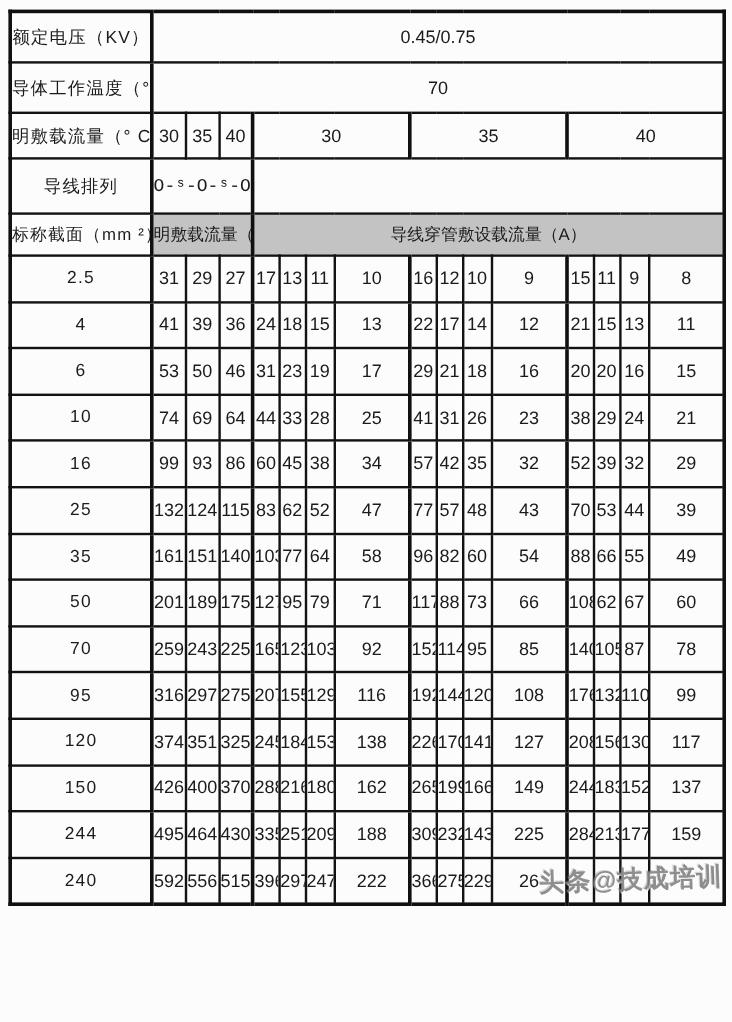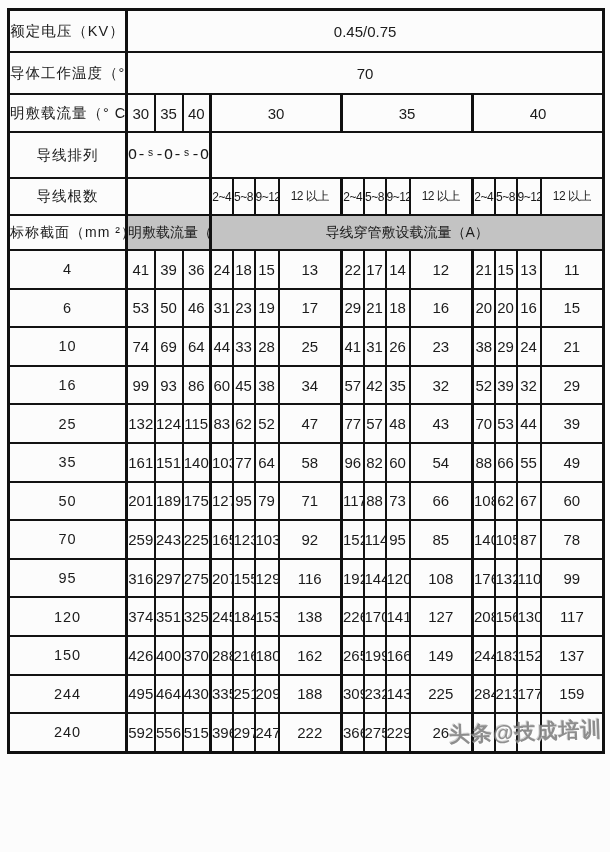--- a/index.html
+++ b/index.html
@@ -88,45 +88,47 @@
       <td class="thickL" colspan="4">35</td>
       <td class="thickL" colspan="4">40</td>
     </tr>
 
     <tr class="r-arr">
       <td class="label">导线排列</td>
       <td class="thickL" colspan="3">O-ˢ-O-ˢ-O</td>
       <td class="thickL" colspan="12"></td>
     </tr>
 
-    <tr class="r-cnt">
-      <td class="label">导线根数</td>
-      <td class="thickL" colspan="3"></td>
-      <td class="small thickL">2~4</td>
-      <td class="small">5~8</td>
-      <td class="small">9~12</td>
-      <td class="small">12  以上</td>
-      <td class="small thickL">2~4</td>
-      <td class="small">5~8</td>
-      <td class="small">9~12</td>
-      <td class="small">12  以上</td>
-      <td class="small thickL">2~4</td>
-      <td class="small">5~8</td>
-      <td class="small">9~12</td>
-      <td class="small">12  以上</td>
-    </tr>
 
     <tr class="r-sec">
       <td class="label">标称截面（mm ²）</td>
       <td class="gray thickL" colspan="3">明敷载流量（A）</td>
       <td class="gray thickL" colspan="12">导线穿管敷设载流量（A）</td>
     </tr>
 
     </tbody>
       <tbody>
+        <tr class="r-data">
+          <td class="label">2.5</td>
+          <td class="thickL">31</td>
+          <td>29</td>
+          <td>27</td>
+          <td class="thickL">17</td>
+          <td>13</td>
+          <td>11</td>
+          <td>10</td>
+          <td class="thickL">16</td>
+          <td>12</td>
+          <td>10</td>
+          <td>9</td>
+          <td class="thickL">15</td>
+          <td>11</td>
+          <td>9</td>
+          <td>8</td>
+        </tr>
         <tr class="r-data">
           <td class="label">4</td>
           <td class="thickL">41</td>
           <td>39</td>
           <td>36</td>
           <td class="thickL">24</td>
           <td>18</td>
           <td>15</td>
           <td>13</td>
           <td class="thickL">22</td>

